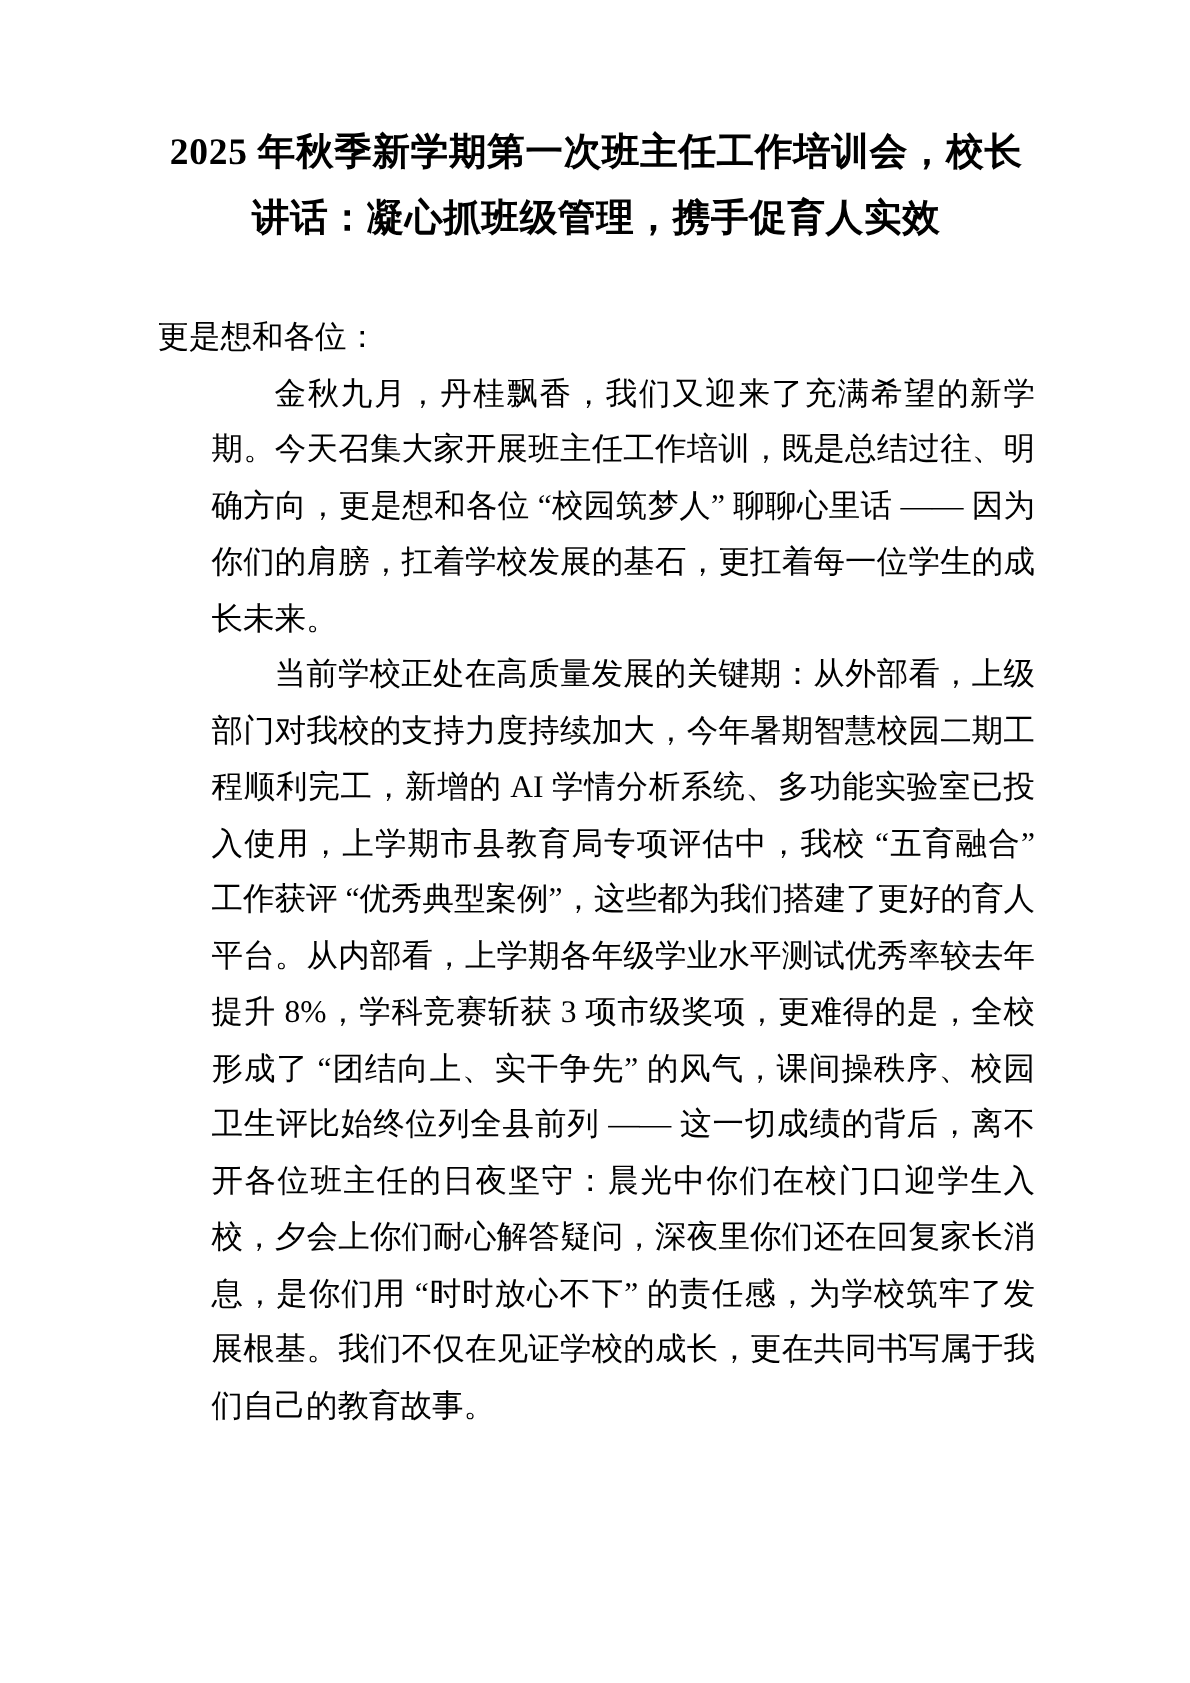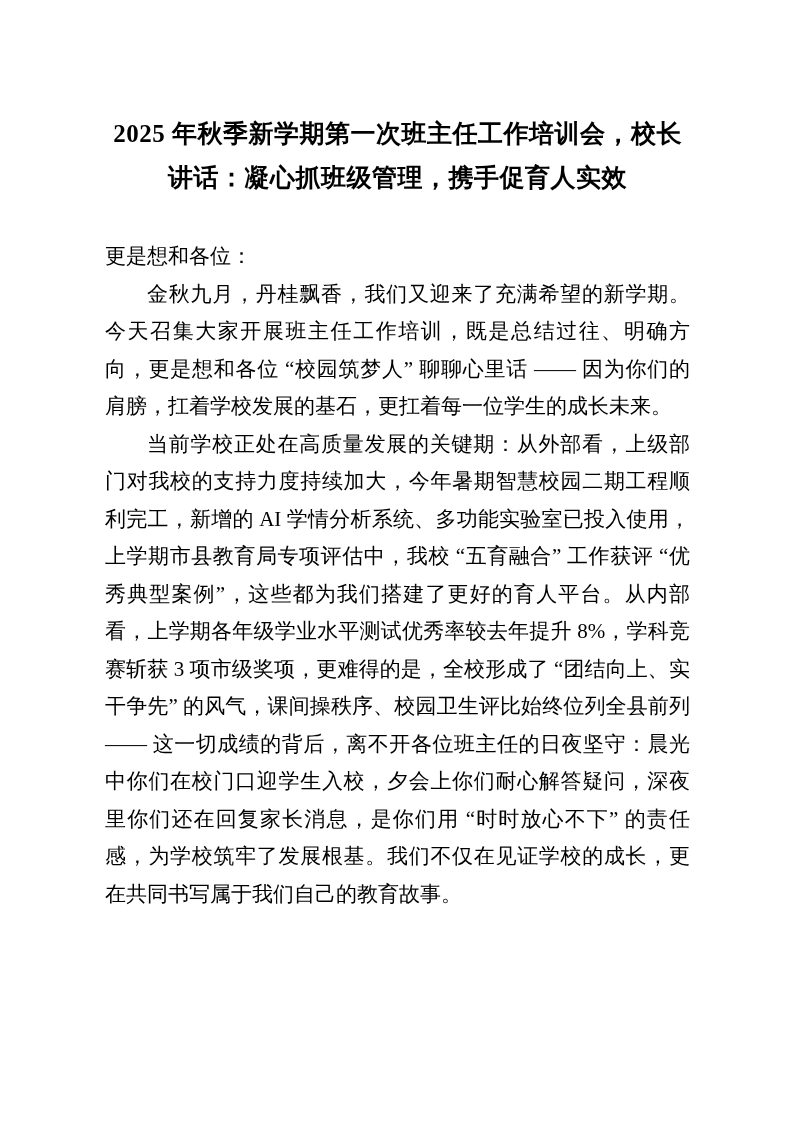--- a/index.html
+++ b/index.html
@@ -7,21 +7,21 @@
     padding: 0;
     background: #ffffff;
   }
   .page {
     position: relative;
     width: 793px;
     height: 1122px;
     margin: 0 auto;
     background: #ffffff;
     box-sizing: border-box;
-    padding: 112px 103px 0 105px;
+    padding: 80px 103px 0 105px;
     font-family: "Liberation Serif", "DejaVu Serif", serif;
     color: #000000;
     overflow: hidden;
   }
   .doc-title {
     margin: 0 0 38px 0;
     font-size: 25px;
     font-weight: bold;
     line-height: 44px;
     text-align: center;
@@ -30,20 +30,21 @@
   .para {
     margin: 0;
     font-size: 21px;
     line-height: 37.5px;
     text-align: justify;
     text-justify: inter-character;
     word-break: break-all;
   }
   .para.indent {
     text-indent: 2em;
+    margin-left: 36px;
   }
   .para.last {
     margin-top: 5px;
   }
 </style>
 </head>
 <body>
 
 <div class="page">
   <h1 class="doc-title">2025 年秋季新学期第一次班主任工作培训会，校长讲话：凝心抓班级管理，携手促育人实效</h1>

